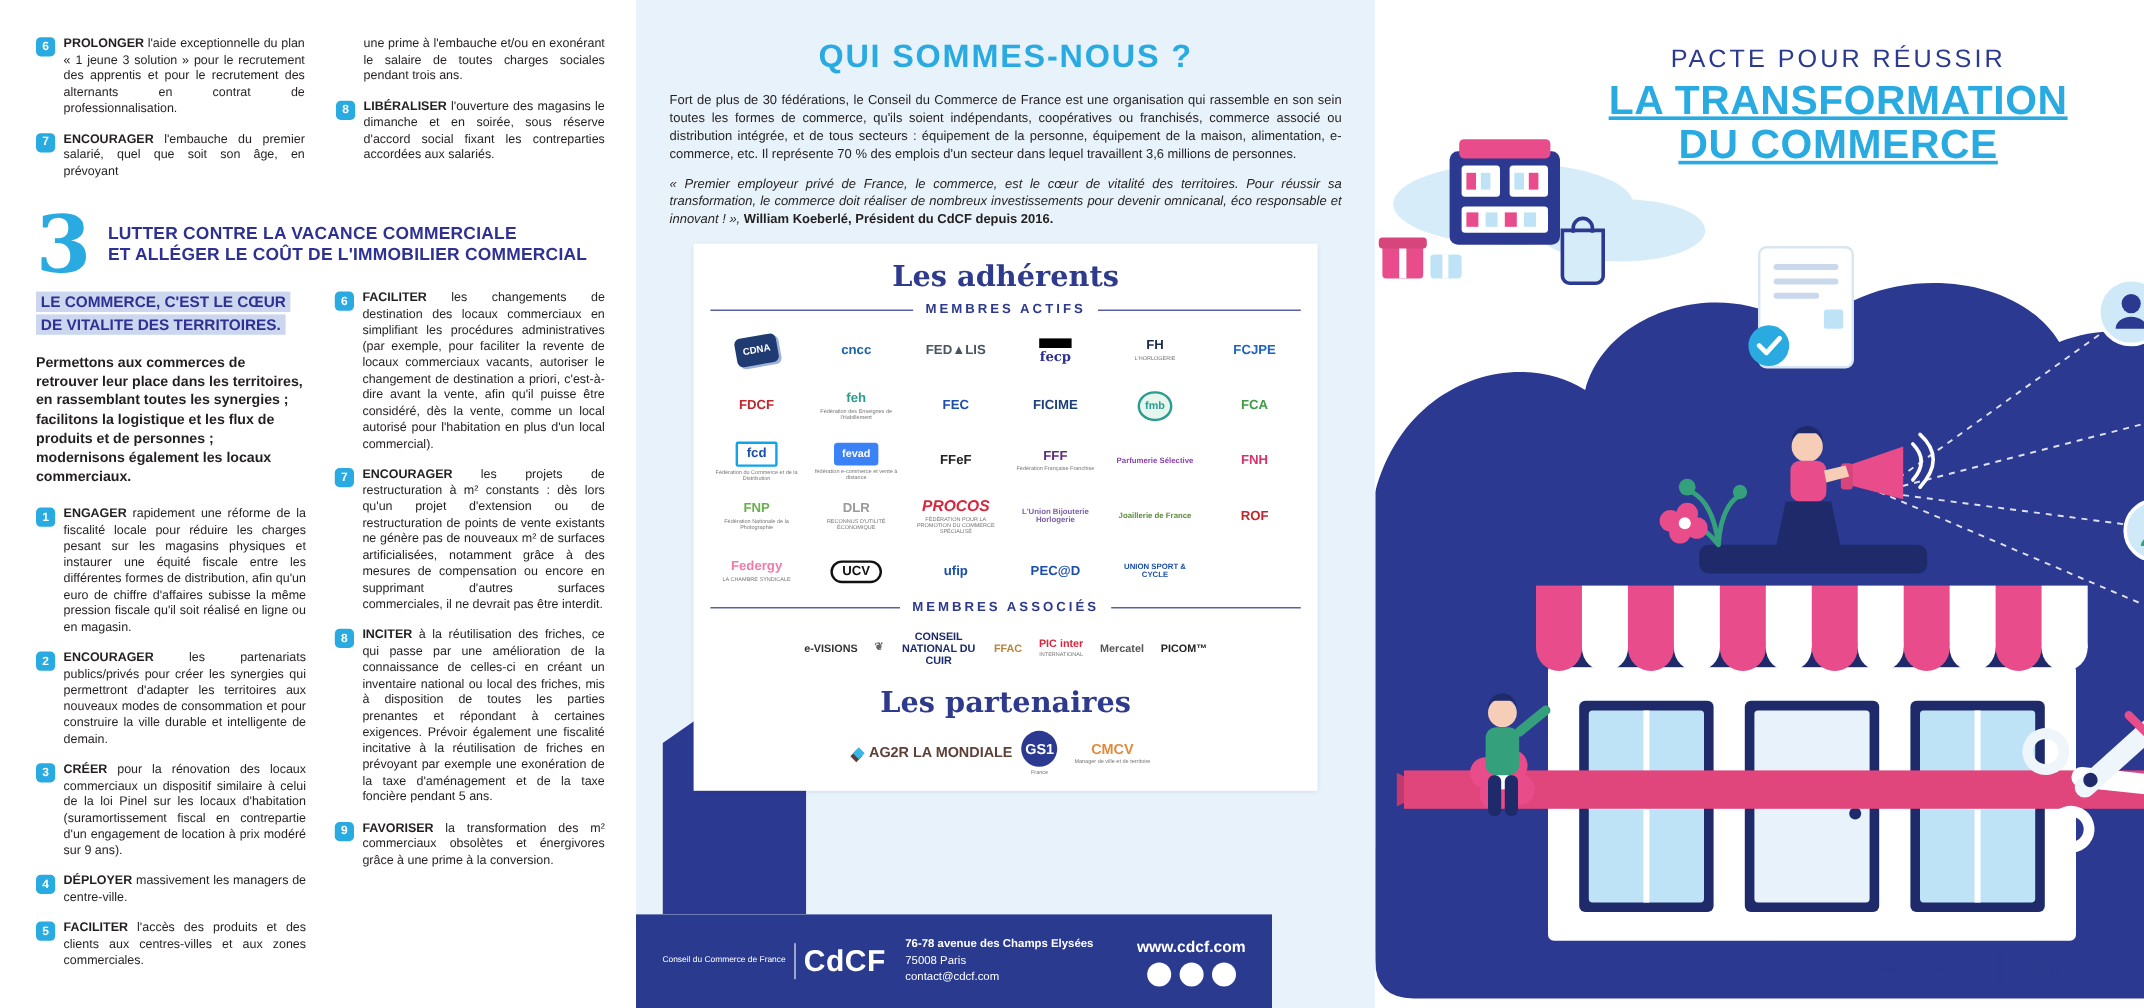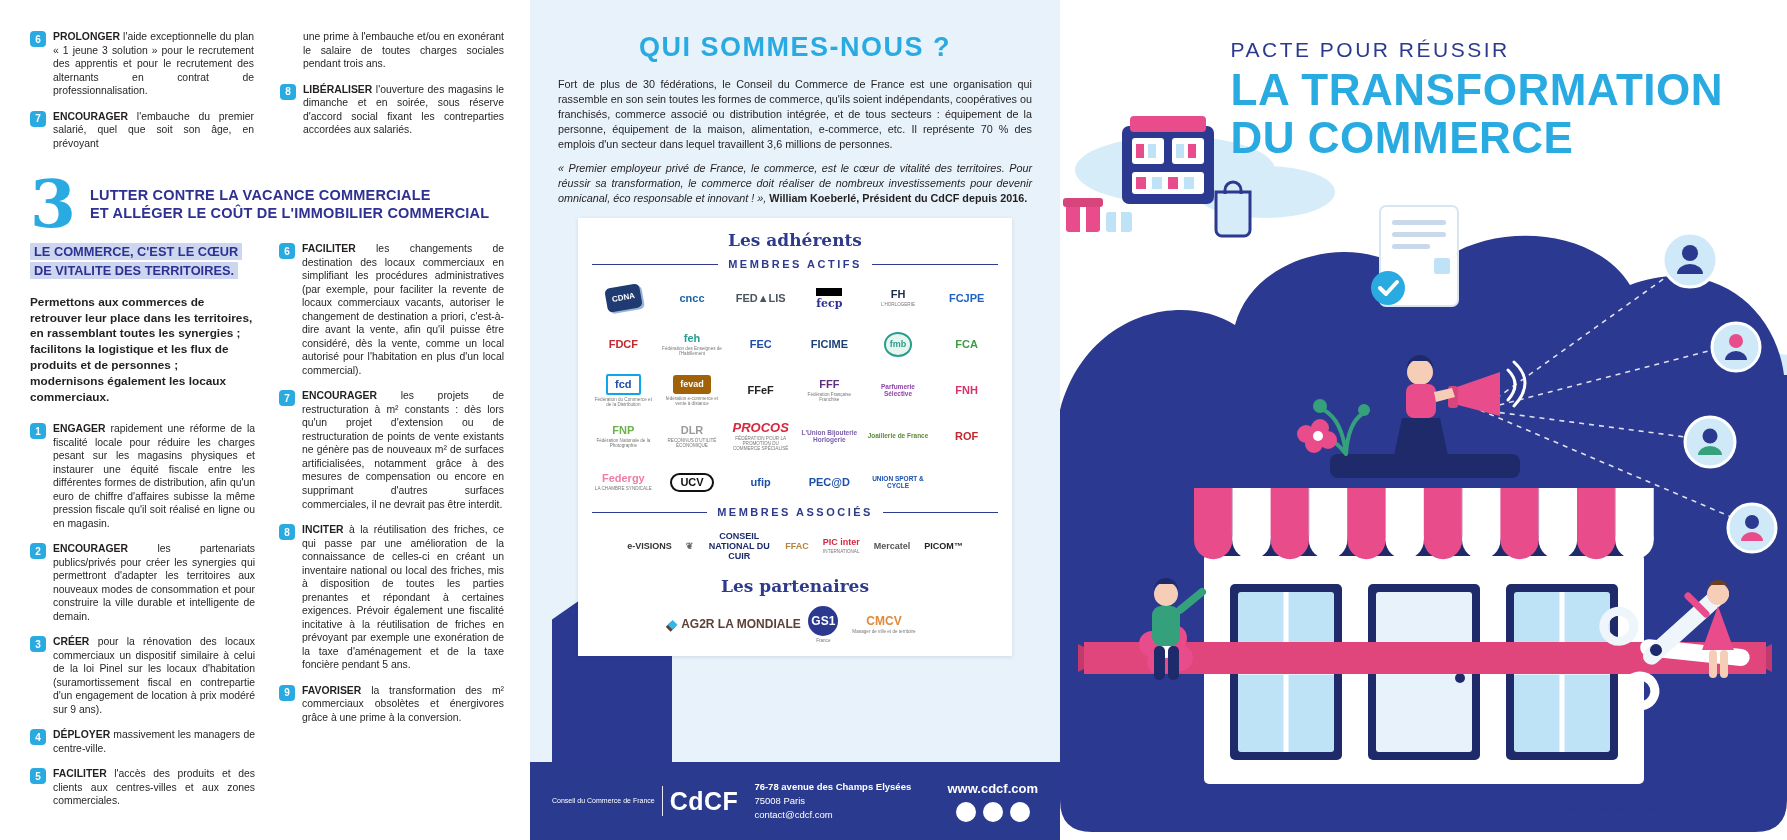--- a/index.html
+++ b/index.html
@@ -17,38 +17,38 @@
   .item b{color:#231f20;}
   .sec-head{display:flex;gap:14px;align-items:flex-start;margin:14px 0 10px 0;}
   .sec-num{font-family:"DejaVu Serif",serif;font-weight:bold;font-size:66px;line-height:.85;color:#29abe2;}
   .sec-title{font-weight:bold;color:#2e3192;font-size:14.5px;line-height:1.25;padding-top:10px;letter-spacing:.2px;}
   .sec-body{display:flex;gap:24px;}
   .sec-body>div{flex:1;}
   .hilite{display:inline;background:#ccd6ee;color:#2e3192;font-weight:bold;font-size:12.8px;line-height:1.5;padding:1px 4px;box-decoration-break:clone;-webkit-box-decoration-break:clone;}
   .intro{font-weight:bold;font-size:11.8px;line-height:1.35;margin:14px 0 16px 0;}
 
   
-  .panel-middle{width:530px;height:840px;background:#e7f2fa;flex:0 0 auto;position:relative;padding:26px 0 0 0;}
+  .panel-middle{width:616px;height:840px;background:#e7f2fa;flex:0 0 auto;position:relative;padding:26px 0 0 0;}
   .mid-title{color:#29abe2;font-weight:bold;font-size:27px;text-align:center;letter-spacing:1.5px;margin:6px 0 14px 0;}
   .mid-text{padding:0 28px;font-size:10.8px;line-height:1.38;text-align:justify;margin:0 0 10px 0;}
   .mid-quote{padding:0 28px;font-size:10.8px;line-height:1.38;text-align:justify;font-style:italic;margin:0 0 12px 0;}
   .mid-quote b{font-style:normal;}
   .wedge{position:absolute;left:22px;bottom:78px;width:120px;height:230px;background:#2b3990;clip-path:polygon(0 38%,55% 18%,45% 30%,100% 0,100% 100%,0 100%);z-index:0;}
   .white-box{position:relative;z-index:1;background:#fff;margin:0 48px;padding:10px 14px 12px 14px;box-shadow:0 1px 4px rgba(30,50,120,.12);}
-  .box-title{font-family:"DejaVu Serif",serif;font-weight:bold;color:#2e3a8c;font-size:17px;text-align:center;margin:2px 0 8px 0;}
+  .box-title{font-family:"DejaVu Serif",serif;font-weight:bold;color:#2e3a8c;font-size:24px;text-align:center;margin:2px 0 8px 0;}
   .divider{display:flex;align-items:center;gap:10px;color:#2e3a8c;font-size:11px;letter-spacing:2.5px;font-weight:bold;margin:4px 0 8px 0;}
   .divider::before,.divider::after{content:"";flex:1;border-top:1.5px solid #2e3a8c;}
   .logo-grid{display:grid;grid-template-columns:repeat(6,1fr);gap:6px 6px;align-items:center;justify-items:center;}
   .logo-row{display:flex;justify-content:center;align-items:center;gap:14px;flex-wrap:nowrap;}
   .logo{display:flex;flex-direction:column;align-items:center;justify-content:center;text-align:center;min-height:40px;max-width:72px;}
   .logo .mark{font-weight:bold;font-size:11px;line-height:1;white-space:nowrap;}
   .logo .cap{font-size:4.6px;color:#777;line-height:1.1;margin-top:2px;}
   .logo.diamond .mark{background:#203a72;padding:8px 6px;border-radius:5px;transform:rotate(-10deg);font-size:8px;box-shadow:2px 2px 0 #9db4d8;}
   .logo.box .mark{border:2px solid #0ea5e9;padding:3px 7px;border-radius:2px;}
-  .logo.block .mark{background:#a16207;padding:5px 7px;border-radius:3px;font-size:9px;}
+  .logo.block .mark{background:#3b82f6;padding:5px 7px;border-radius:3px;font-size:9px;}
   .logo.pill .mark{border:2px solid #111;border-radius:10px;padding:2px 8px;}
   .logo.italic .mark{font-style:italic;font-size:13px;}
   .logo.dots .mark,.logo.rings .mark,.logo.usc .mark{font-size:6.5px;white-space:normal;line-height:1.15;font-weight:bold;}
   .logo.fecp .mark{font-family:"DejaVu Serif",serif;border-top:8px solid #000000;padding-top:2px;}
   .logo.round .mark{background:#e7f5ef;border:2px solid #2a9d8f;color:#2a9d8f;border-radius:50%;padding:6px 4px;font-size:9px;}
   .logo.gs1 .mark{background:#2b3990;color:#fff;border-radius:50%;width:30px;height:30px;display:flex;align-items:center;justify-content:center;font-size:9px;}
   .logo.ag2r .mark::before{content:"◆";color:#38b6e8;margin-right:4px;text-shadow:-2px 2px 0 #5d4037;}
   .logo.engraving .mark{color:#666;font-family:"DejaVu Serif",serif;font-size:14px;}
   .assoc-row .logo .mark{font-size:9px;}
   .assoc-row .logo{max-width:64px;}
@@ -61,23 +61,23 @@
   .brand-logo{font-size:25px;font-weight:bold;letter-spacing:.5px;}
   .addr{font-size:9.5px;line-height:1.45;}
   .addr .a1{font-weight:bold;}
   .mid-footer .right{margin-left:auto;text-align:center;}
   .site{font-weight:bold;font-size:13px;margin-bottom:6px;}
   .socials{display:flex;gap:7px;justify-content:center;}
   .soc{width:20px;height:20px;border-radius:50%;background:#fff;color:#2a3b8f;font-weight:bold;font-size:10px;display:flex;align-items:center;justify-content:center;cursor:pointer;}
 
   
   .panel-right{flex:1;height:840px;position:relative;background:#fff;overflow:hidden;}
-  .rp-title{position:absolute;top:38px;right:64px;text-align:left;z-index:3;}
+  .rp-title{position:absolute;top:38px;right:64px;text-align:center;z-index:3;}
   .rp-line1{color:#2b3a8f;font-size:21px;letter-spacing:2.5px;font-weight:normal;margin-bottom:4px;}
-  .rp-line2,.rp-line3{color:#29abe2;font-size:44px;font-weight:bold;letter-spacing:.5px;line-height:1.08;}
+  .rp-line2,.rp-line3{color:#29abe2;font-size:34px;font-weight:bold;letter-spacing:.5px;line-height:1.08;text-decoration:underline;}
   .illus{position:absolute;left:0;top:110px;width:727px;height:730px;}
   .rp-brand{position:absolute;right:44px;bottom:16px;display:flex;align-items:center;gap:7px;color:#2b3a8f;z-index:3;}
   .rp-brand .brand-small{color:#2b3a8f;}
   .rp-brand .brand-bar{background:#2b3a8f;}
   .rp-brand .brand-logo{color:#2b3a8f;}
 </style>
 </head>
 <body>
 
 <div class="page">

